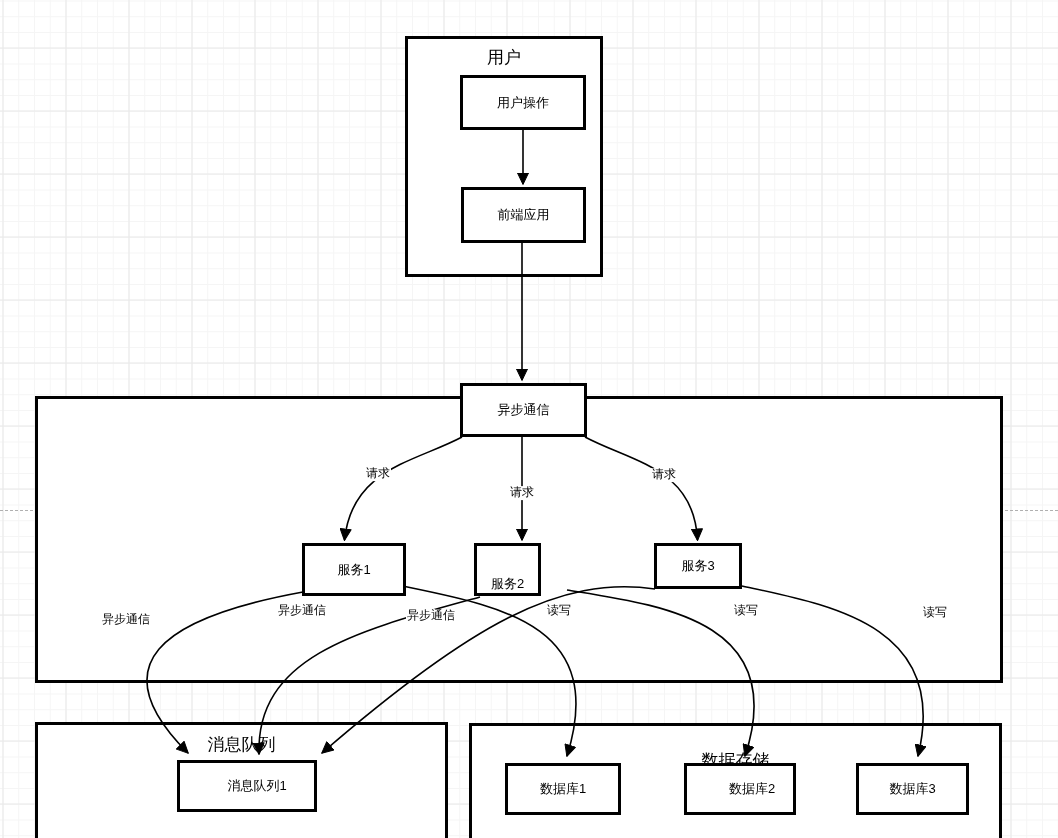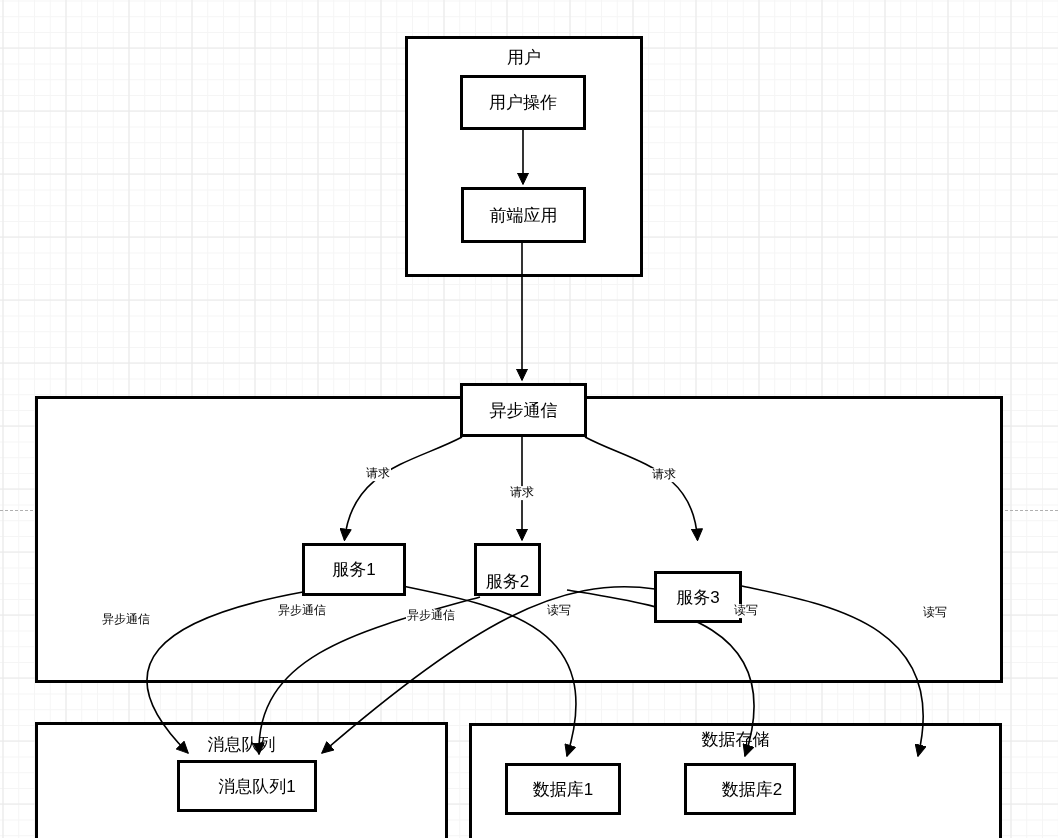--- a/index.html
+++ b/index.html
@@ -15,45 +15,45 @@
     background-position:2.5px 47.5px,2.5px 0,2.5px 0.5px,2.5px 0;
     font-family:"Liberation Sans","DejaVu Sans",sans-serif;
     color:#000;
   }
   .pagebreak{position:absolute;left:0;top:510px;width:1058px;height:0;
     border-top:1px dashed #b0b0b0;z-index:0;}
   .container-box{position:absolute;background:#fff;border:3px solid #000;z-index:1;box-sizing:border-box;}
   .container-title{display:block;text-align:center;font-size:17px;line-height:1.2;}
   .edges{position:absolute;left:0;top:0;z-index:2;}
   .node{position:absolute;background:#fff;border:3px solid #000;z-index:3;box-sizing:border-box;
-    display:flex;align-items:center;justify-content:center;font-size:17px;white-space:nowrap;}
+    display:flex;align-items:center;justify-content:center;font-size:13px;white-space:nowrap;}
   .edge-label{position:absolute;z-index:4;background:#fff;font-size:12px;line-height:1.15;
     padding:0 1px;white-space:nowrap;transform:translate(-50%,-50%);}
 </style>
 </head>
 <body>
 
 <div class="canvas">
 
   <div class="pagebreak"></div>
 
-  <div class="container-box" style="left:405px;top:36px;width:238px;height:241px;">
+  <div class="container-box" style="left:405px;top:36px;width:198px;height:241px;">
     <span class="container-title" style="padding-top:9px;">用户</span>
   </div>
 
   <div class="container-box" style="left:35px;top:348px;width:968px;height:287px;margin-top:48px;">
     <span class="container-title" style="padding-top:6px;">服务端</span>
   </div>
 
   <div class="container-box" style="left:35px;top:722px;width:413px;height:160px;">
     <span class="container-title" style="padding-top:10px;">消息队列</span>
   </div>
 
   <div class="container-box" style="left:469px;top:723px;width:533px;height:159px;">
-    <span class="container-title" style="padding-top:4px;">数据存储</span>
+    <span class="container-title" style="padding-top:25px;">数据存储</span>
   </div>
 
   <svg class="edges" width="1058" height="838" viewBox="0 0 1058 838">
     <defs>
       <marker id="arrow" viewBox="0 0 13 12" refX="11.5" refY="6" markerWidth="13" markerHeight="12" markerUnits="userSpaceOnUse" orient="auto">
         <path d="M0.5 0.5 L12 6 L0.5 11.5 Z" fill="#000" stroke="#000" stroke-linejoin="round"></path>
       </marker>
     </defs>
     <g fill="none" stroke="#000" stroke-width="1.6">
       <path d="M523 130 L523 184" marker-end="url(#arrow)"></path>
@@ -78,31 +78,34 @@
   </div>
   <div class="node" style="left:460px;top:383px;width:127px;height:54px;">
     <span>异步通信</span>
   </div>
   <div class="node" style="left:302px;top:543px;width:104px;height:53px;">
     <span>服务1</span>
   </div>
   <div class="node" style="left:474px;top:543px;width:67px;height:53px;align-items:flex-end;">
     <span>服务2</span>
   </div>
-  <div class="node" style="left:654px;top:543px;width:88px;height:52px;margin-top:28px;">
+  <div class="node" style="left:654px;top:543px;width:88px;height:46px;">
     <span>服务3</span>
   </div>
   <div class="node" style="left:177px;top:760px;width:140px;height:52px;padding-left:20px;">
     <span>消息队列1</span>
   </div>
   <div class="node" style="left:505px;top:763px;width:116px;height:52px;">
     <span>数据库1</span>
   </div>
   <div class="node" style="left:684px;top:763px;width:112px;height:52px;padding-left:24px;">
     <span>数据库2</span>
+  </div>
+  <div class="node" style="left:856px;top:763px;width:113px;height:52px;">
+    <span>数据库3</span>
   </div>
 
   <div class="edge-label" style="left:378px;top:474px;">请求</div>
   <div class="edge-label" style="left:522px;top:493px;">请求</div>
   <div class="edge-label" style="left:664px;top:475px;">请求</div>
   <div class="edge-label" style="left:126px;top:620px;">异步通信</div>
   <div class="edge-label" style="left:302px;top:611px;">异步通信</div>
   <div class="edge-label" style="left:431px;top:616px;">异步通信</div>
   <div class="edge-label" style="left:559px;top:611px;">读写</div>
   <div class="edge-label" style="left:746px;top:611px;">读写</div>

